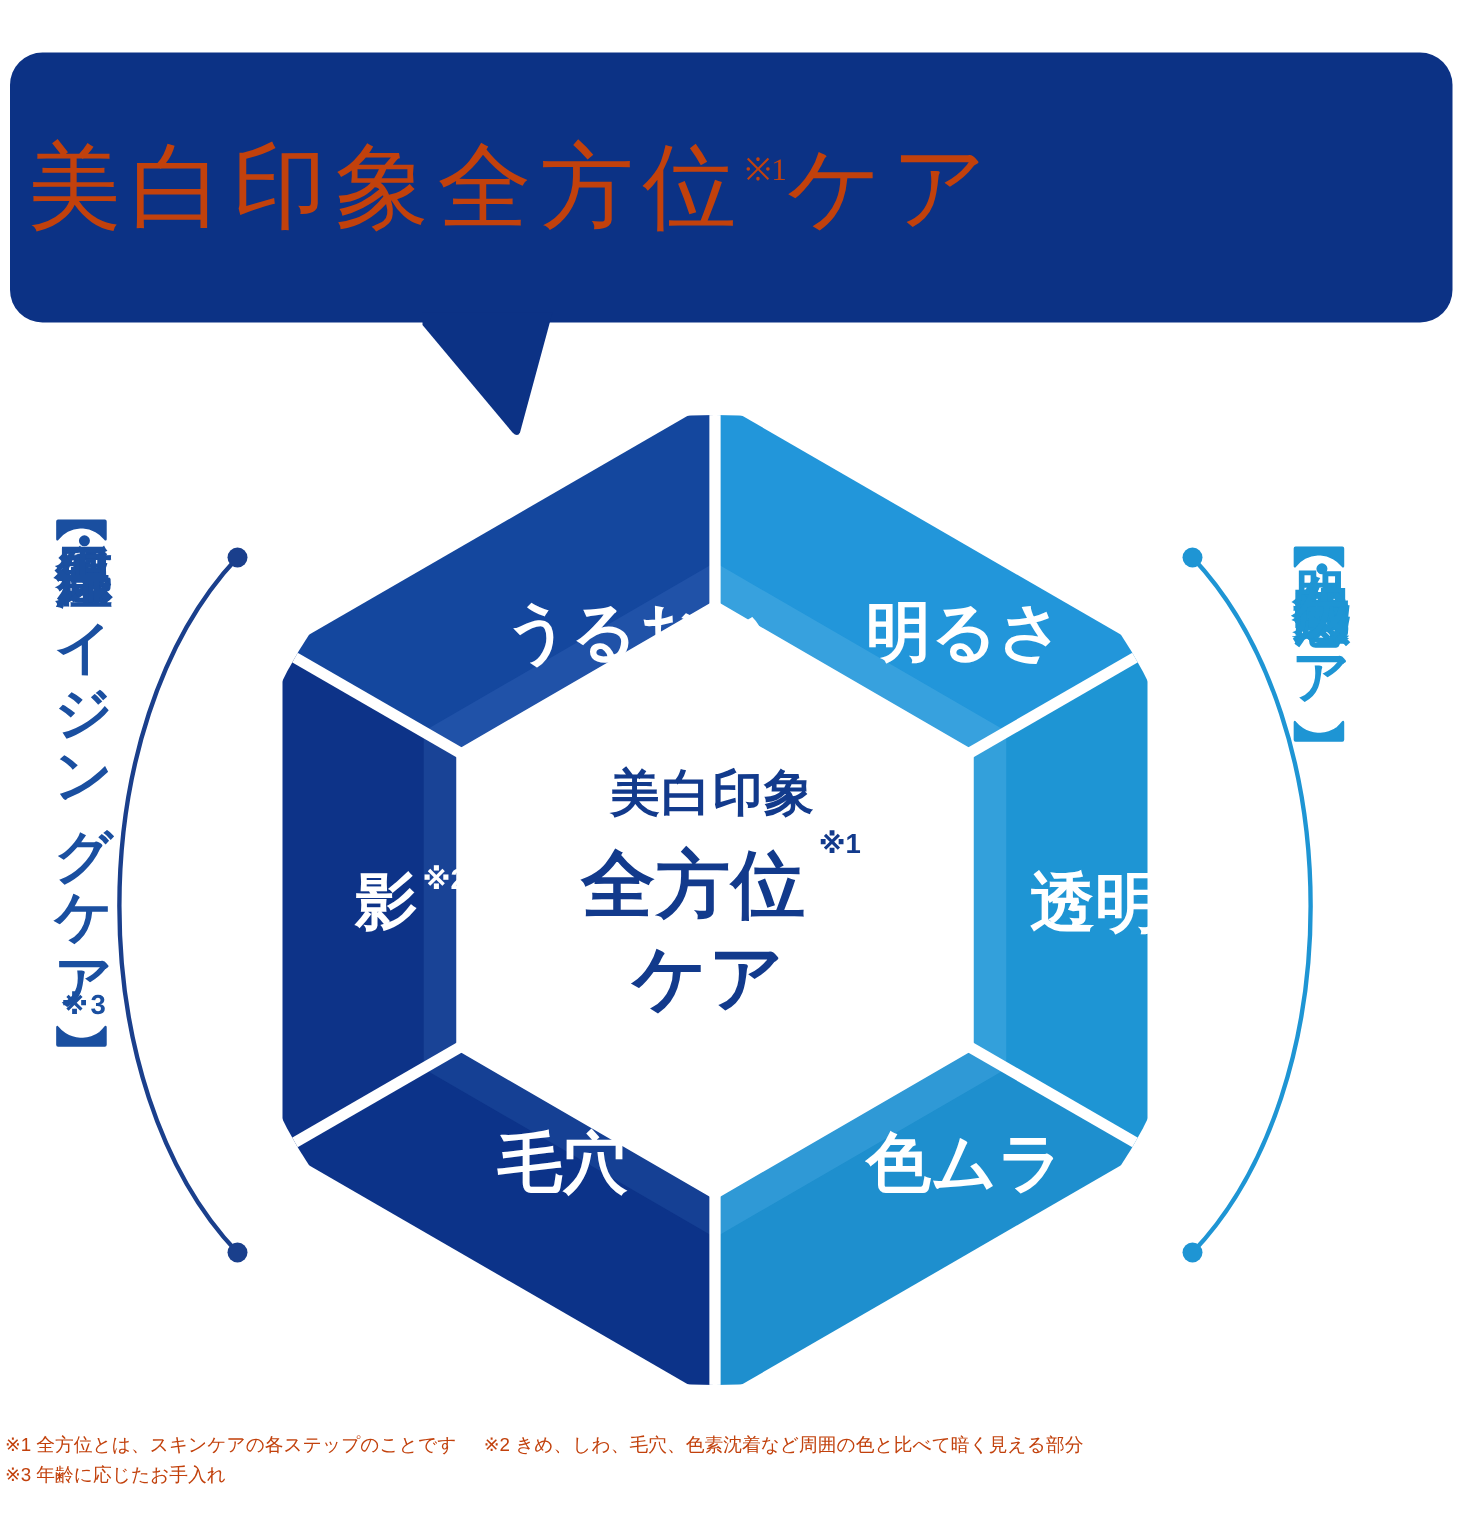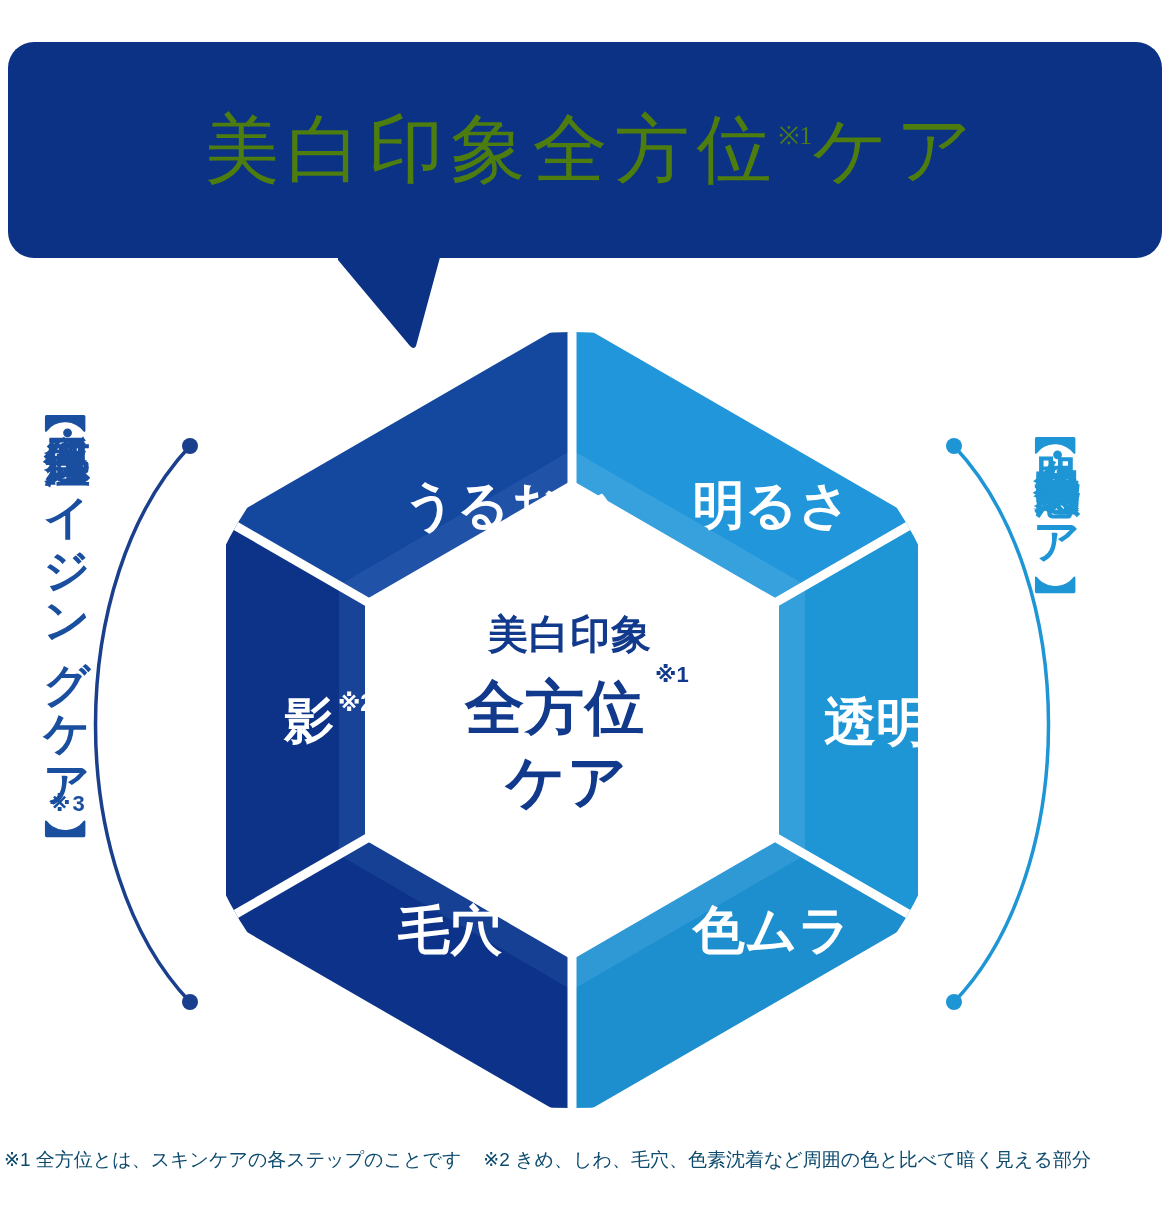--- a/index.html
+++ b/index.html
@@ -13,22 +13,22 @@
   
   .banner{
     position:absolute;left:8px;top:42px;width:1154px;height:216px;
     border-radius:26px;
   }
   .banner-body{
     position:absolute;inset:0;border-radius:26px;
   }
   .banner-title{
     position:absolute;left:0;right:0;top:0;height:216px;
-    display:flex;align-items:center;justify-content:center;
-    color:#4d7c0f;white-space:nowrap;
+    display:flex;align-items:center;
+    color:#c2410c;white-space:nowrap;
     font-family:"Liberation Serif","DejaVu Serif",serif;
     font-size:75px;letter-spacing:7px;font-weight:400;
     padding-left:14px;box-sizing:border-box;
   }
   .banner-title .sup{
     font-size:25px;vertical-align:super;letter-spacing:0;
     position:relative;top:-16px;
   }
   .tail{position:absolute;left:330px;top:250px;width:120px;height:100px;}
 
@@ -63,21 +63,21 @@
     font-weight:700;font-size:46px;line-height:1.02;
     letter-spacing:2px;white-space:nowrap;
   }
   .vlabel-left{left:44px;top:398px;color:#1a4fa0;}
   .vlabel-right{left:1034px;top:420px;color:#1e95d4;}
   .vsup{font-size:22px;writing-mode:horizontal-tb;display:inline-block;}
 
   
   .notes{
     position:absolute;left:4px;top:1145px;width:1164px;
-    color:#0c4a6e;font-size:19px;line-height:1.62;
+    color:#c2410c;font-size:15px;line-height:1.62;
     font-family:"Liberation Sans","DejaVu Sans",sans-serif;
     letter-spacing:0px;
   }
   .notes .row{white-space:nowrap;}
   .notes .gap{display:inline-block;width:22px;}
 </style>
 </head>
 <body>
 
 <div class="stage">
@@ -184,15 +184,18 @@
   </div>
 
   <div class="vlabel vlabel-right" style="color: rgb(30, 149, 212);">
     <span>肌色【美白・透明感ケア】</span>
   </div>
 
   <div class="notes">
     <div class="row">
       <span>※1 全方位とは、スキンケアの各ステップのことです</span><span class="gap"></span><span>※2 きめ、しわ、毛穴、色素沈着など周囲の色と比べて暗く見える部分</span>
     </div>
+    <div class="row">
+      <span>※3 年齢に応じたお手入れ</span>
+    </div>
   </div>
 
 </div>
 
 </body></html>

